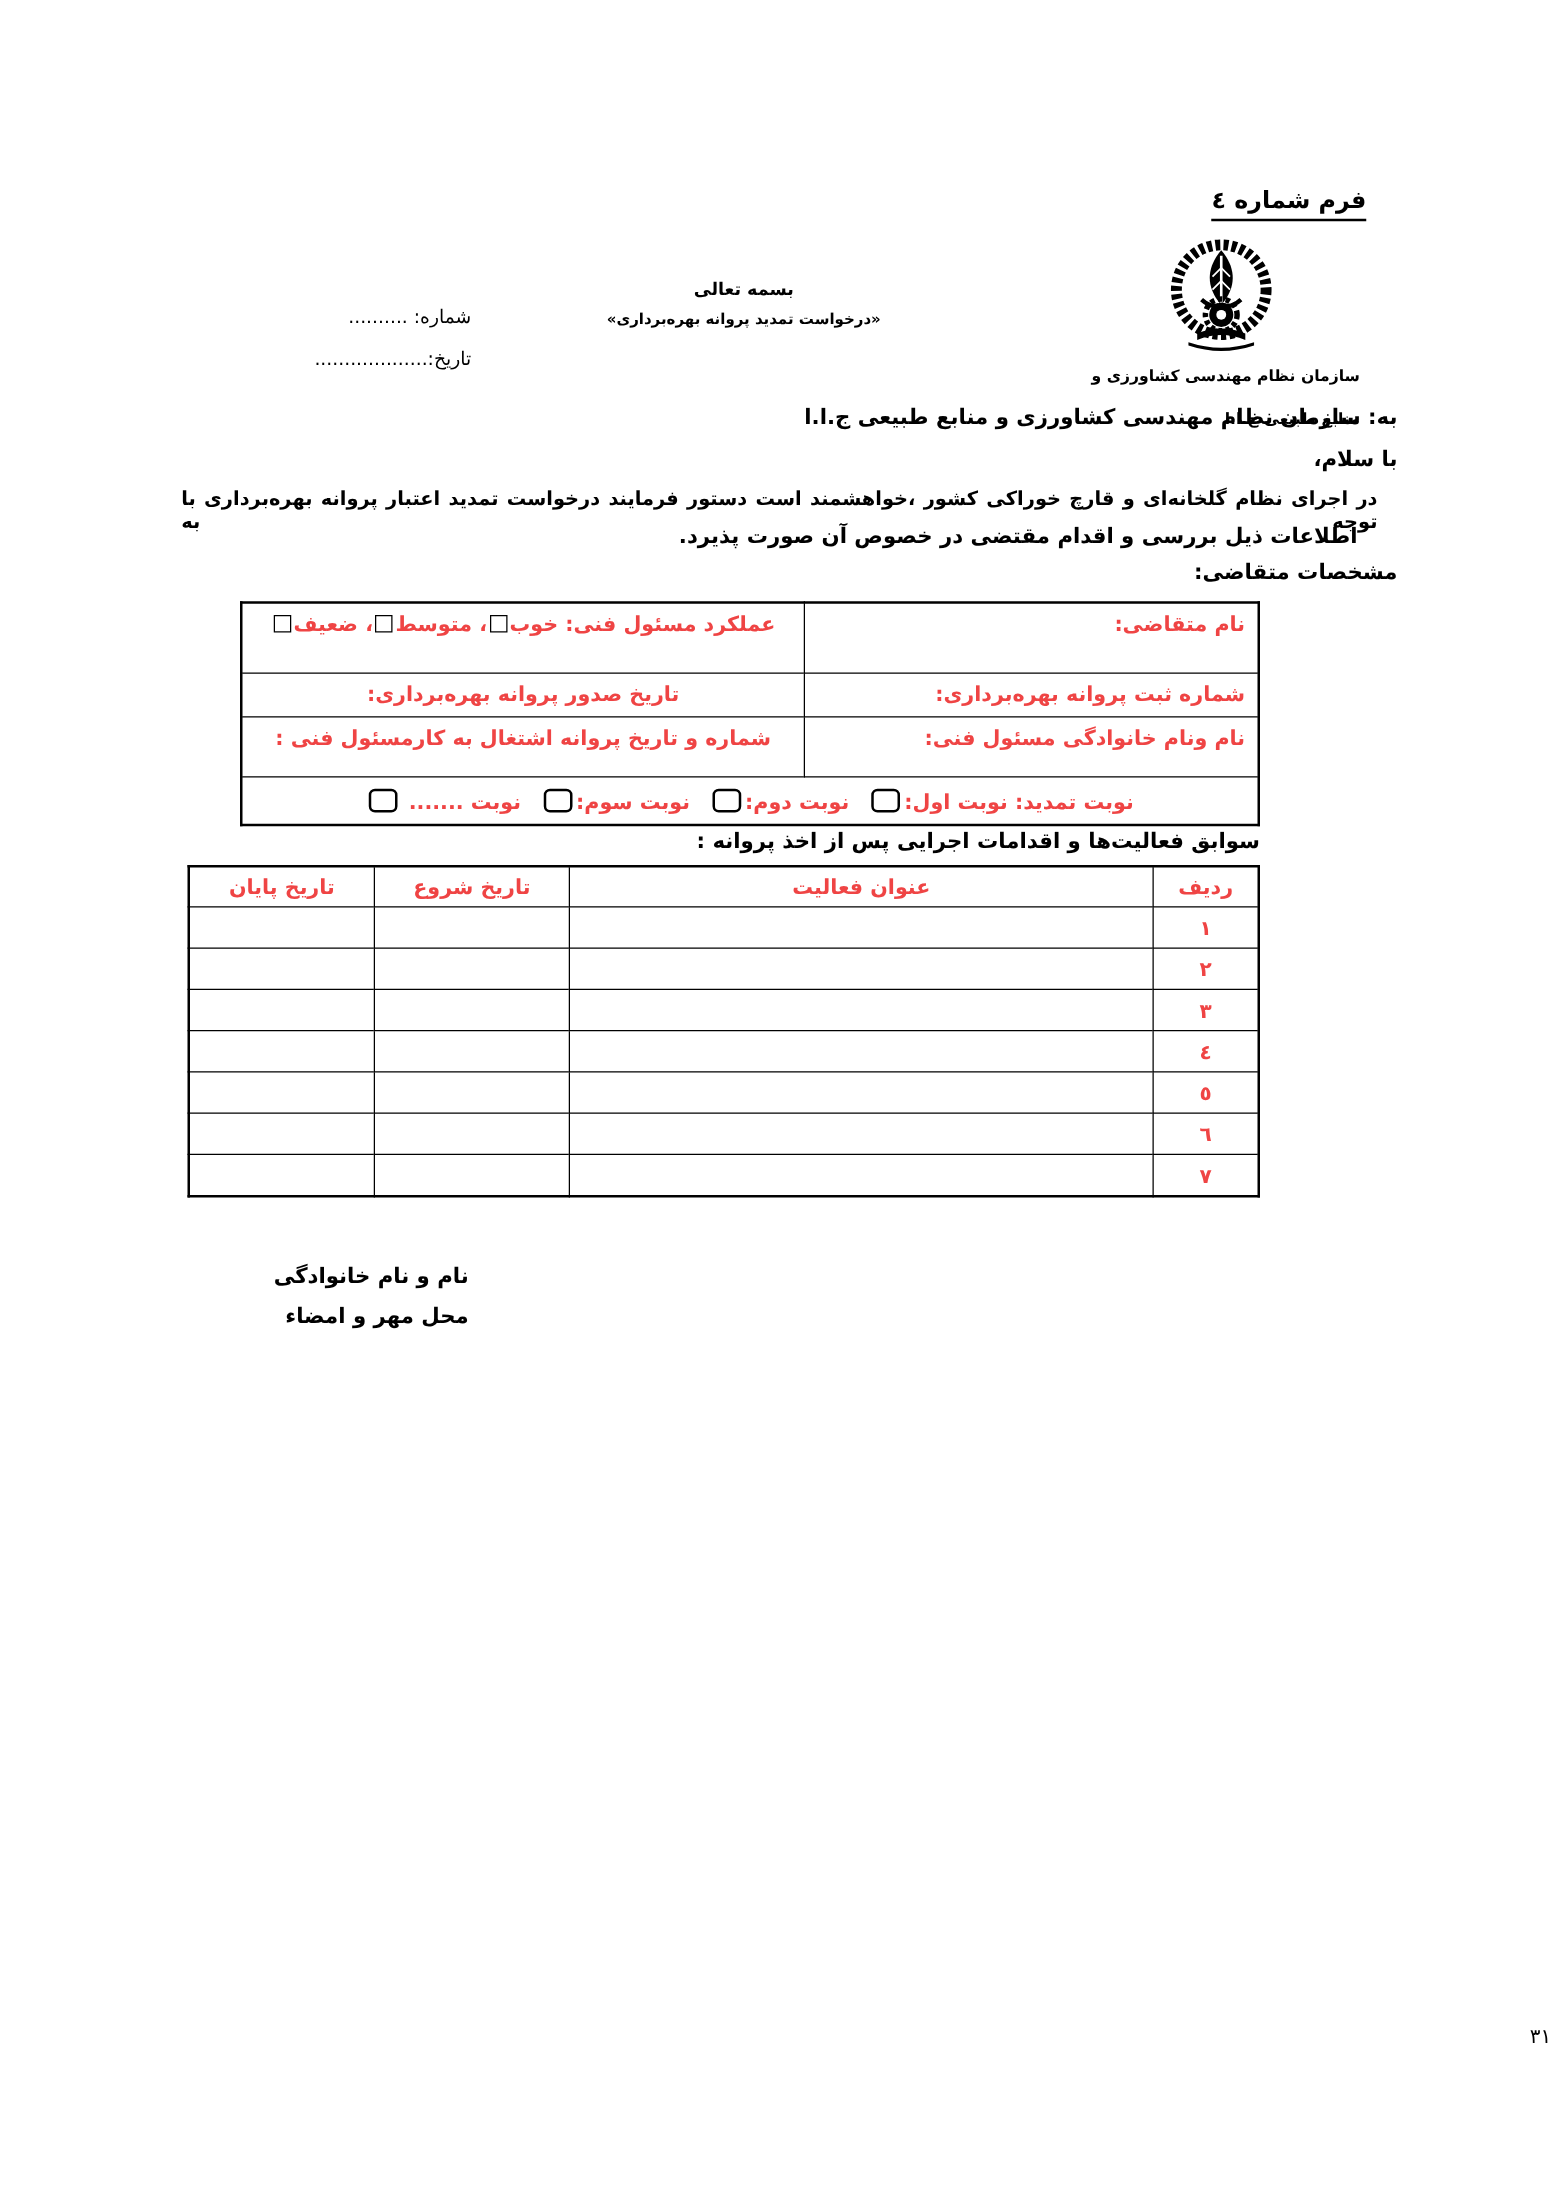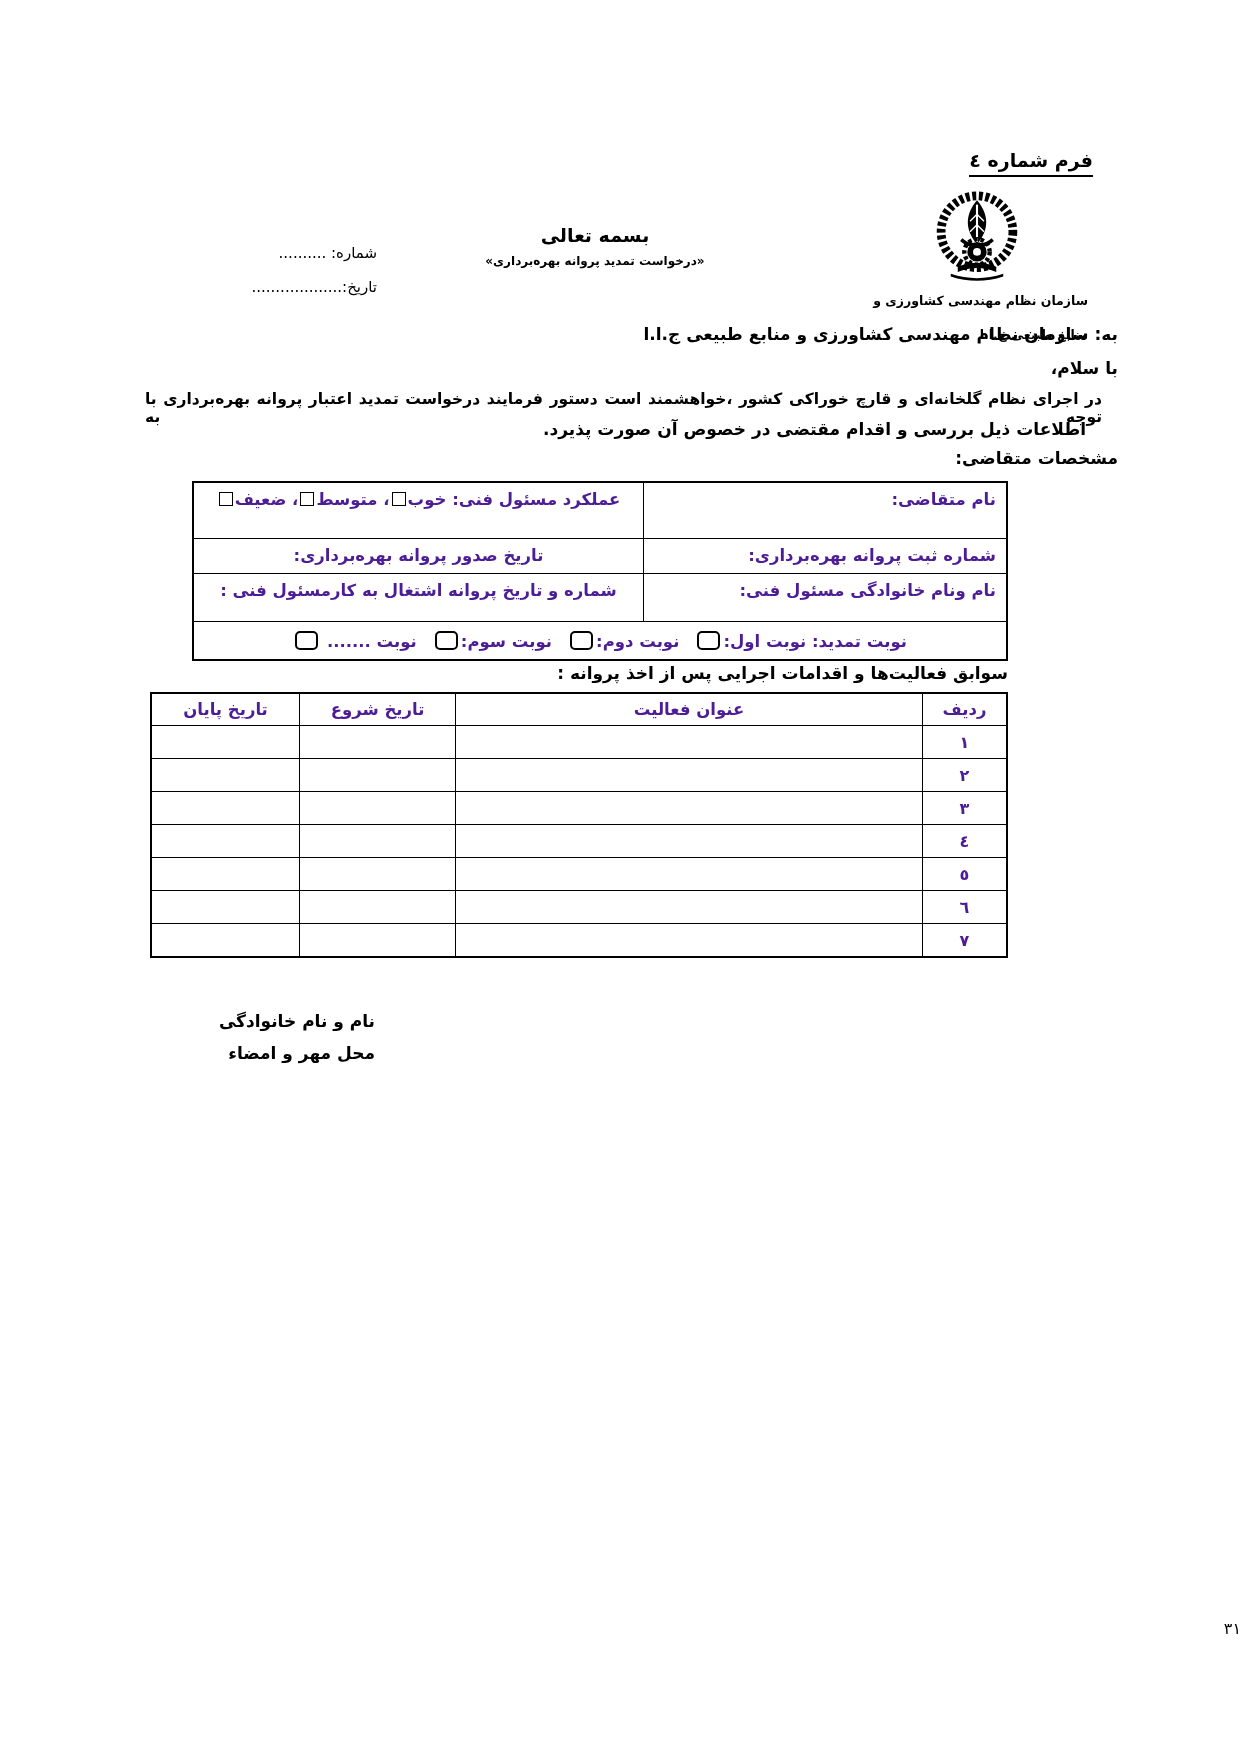--- a/index.html
+++ b/index.html
@@ -20,40 +20,40 @@
   }
   .logo-block{
     position:absolute;top:188px;left:866px;width:222px;
     text-align:right;
   }
   .logo-block svg{display:block;margin:0 auto;}
   .org-caption{font-size:12.5px;font-weight:bold;line-height:19px;margin-top:5px;}
   .bismillah-block{
     position:absolute;top:224px;left:395px;width:400px;text-align:center;
   }
-  .bismillah{font-size:19px;font-weight:bold;}
+  .bismillah{font-size:14px;font-weight:bold;}
   .doc-title{font-size:12px;font-weight:bold;margin-top:8px;}
   .no-date-block{
     position:absolute;top:236px;left:215px;width:162px;
     font-size:15px;line-height:34px;text-align:right;
   }
   
   .line{position:absolute;font-size:17px;font-weight:bold;white-space:nowrap;}
   .to-line{top:324px;right:123px;}
   .greeting{top:358px;right:123px;}
   .req1{
     position:absolute;top:390px;right:139px;left:145px;
     font-size:15.5px;font-weight:bold;
     text-align:justify;text-align-last:justify;
   }
   .req2{top:419px;right:155px;}
   .specs-label{top:448px;right:123px;}
   
   table{border-collapse:collapse;table-layout:fixed;background:#fff;}
-  td,th{border:1.6px solid #000;font-weight:bold;font-size:16.5px;color:#4c1d95;padding:0 10px;}
+  td,th{border:1.6px solid #000;font-weight:bold;font-size:16.5px;color:#ef4444;padding:0 10px;}
   .t1{position:absolute;top:481px;right:233px;width:771px;border:2.5px solid #000;}
   .t1 td{vertical-align:top;padding-top:7px;}
   .t1 .col-right{width:342px;text-align:right;}
   .t1 .col-left{width:429px;text-align:center;}
   .t1 .r1{height:56px;}
   .t1 .r2{height:35px;}
   .t1 .r3{height:48px;}
   .t1 .r4{height:39px;border-radius:17px;}
   .renewal-cell{text-align:center;vertical-align:middle !important;padding-top:2px !important;}
   .cb-sq{

